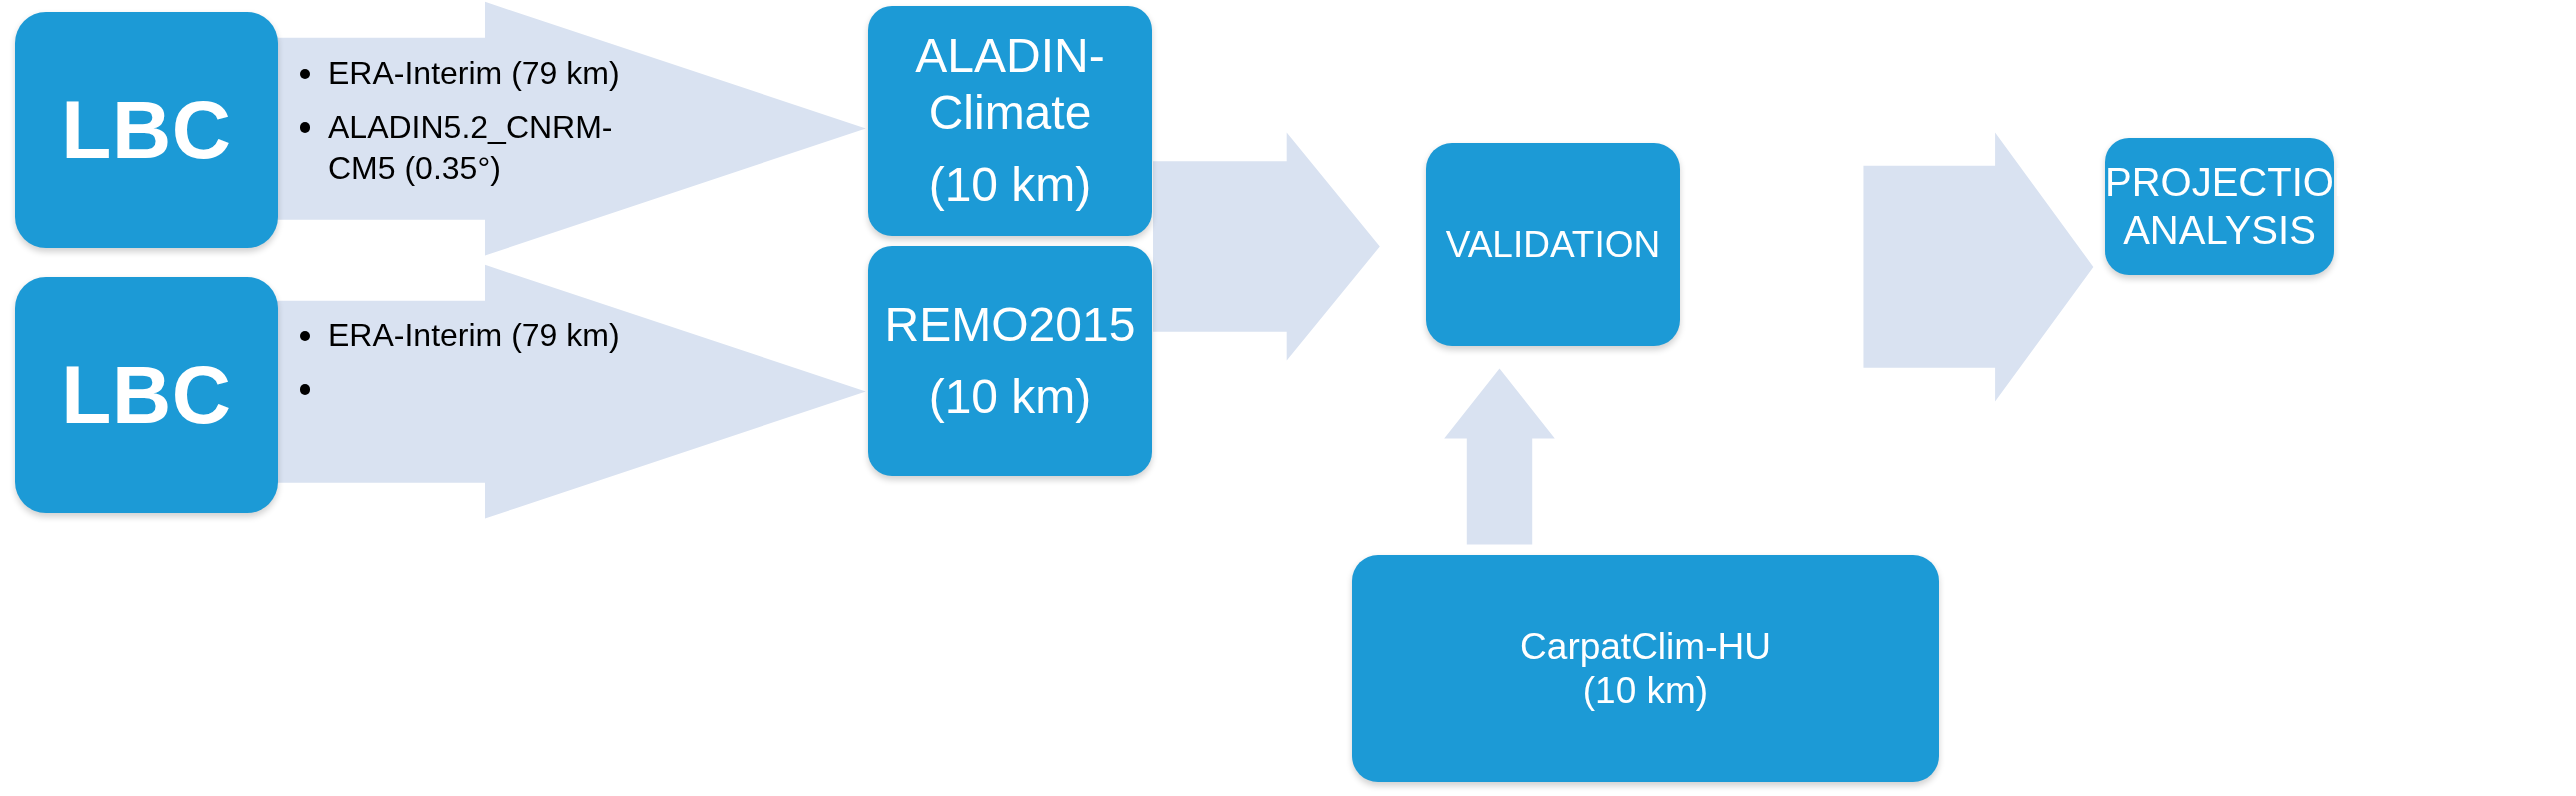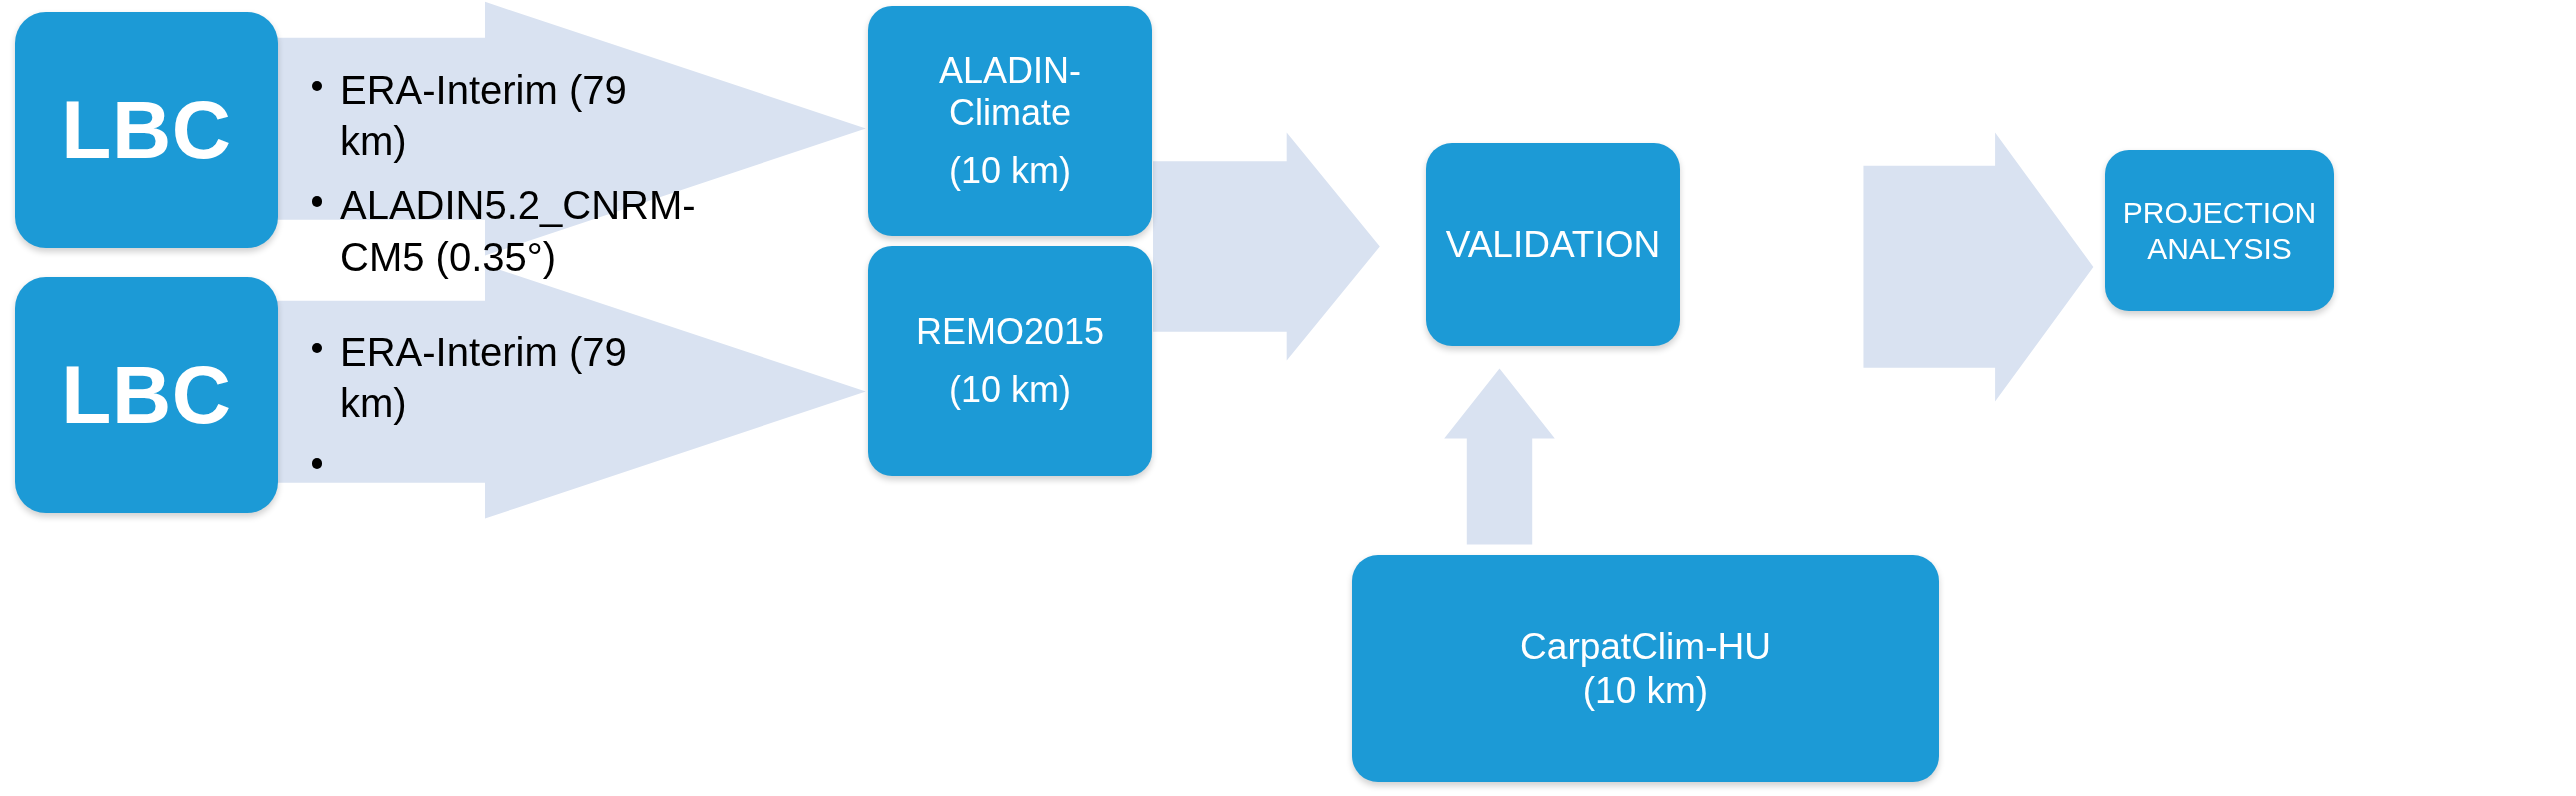--- a/index.html
+++ b/index.html
@@ -43,21 +43,21 @@
     letter-spacing: 0.6px;
     border-radius: 31px;
   }
   #lbc-1 { top: 12px; }
   #lbc-2 { top: 277px; }
 
   
   .rcm {
     left: 868px;
     width: 284px;
-    font-size: 36px;
+    font-size: 48px;
     border-radius: 24px;
   }
   #rcm-aladin { top: 6px; height: 230px; }
   #rcm-remo   { top: 246px; height: 230px; align-items: center; }
   .rcm .gap { height: 15.5px; }
 
   
   #validation {
     left: 1386px;
     top: 143px;
@@ -66,24 +66,23 @@
     font-size: 37px;
     border-radius: 26px;
     margin-left: 40px;
   }
 
   
   #projection {
     left: 2105px;
     top: 138px;
     width: 229px;
-    height: 161px;
-    font-size: 30px;
+    height: 137px;
+    font-size: 40px;
     border-radius: 24px;
-    margin-top: 12px;
   }
 
   
   #carpatclim {
     left: 1352px;
     top: 555px;
     width: 587px;
     height: 227px;
     font-size: 37px;
     border-radius: 26px;
@@ -92,25 +91,25 @@
   
   .arrow-svg {
     position: absolute;
     display: block;
   }
   .arrow-fill { fill: #D9E2F1; }
 
   
   .bullets {
     position: absolute;
-    margin: 12px;
+    margin: 0;
     padding: 0;
     list-style: none;
     color: #000000;
-    font-size: 40px;
+    font-size: 32px;
     line-height: 1.28;
   }
   .bullets li {
     position: relative;
     padding-left: 33px;
     margin: 0 0 13px 0;
   }
   .bullets li:last-child { margin-bottom: 0; }
   .bullets li .dot {
     position: absolute;

